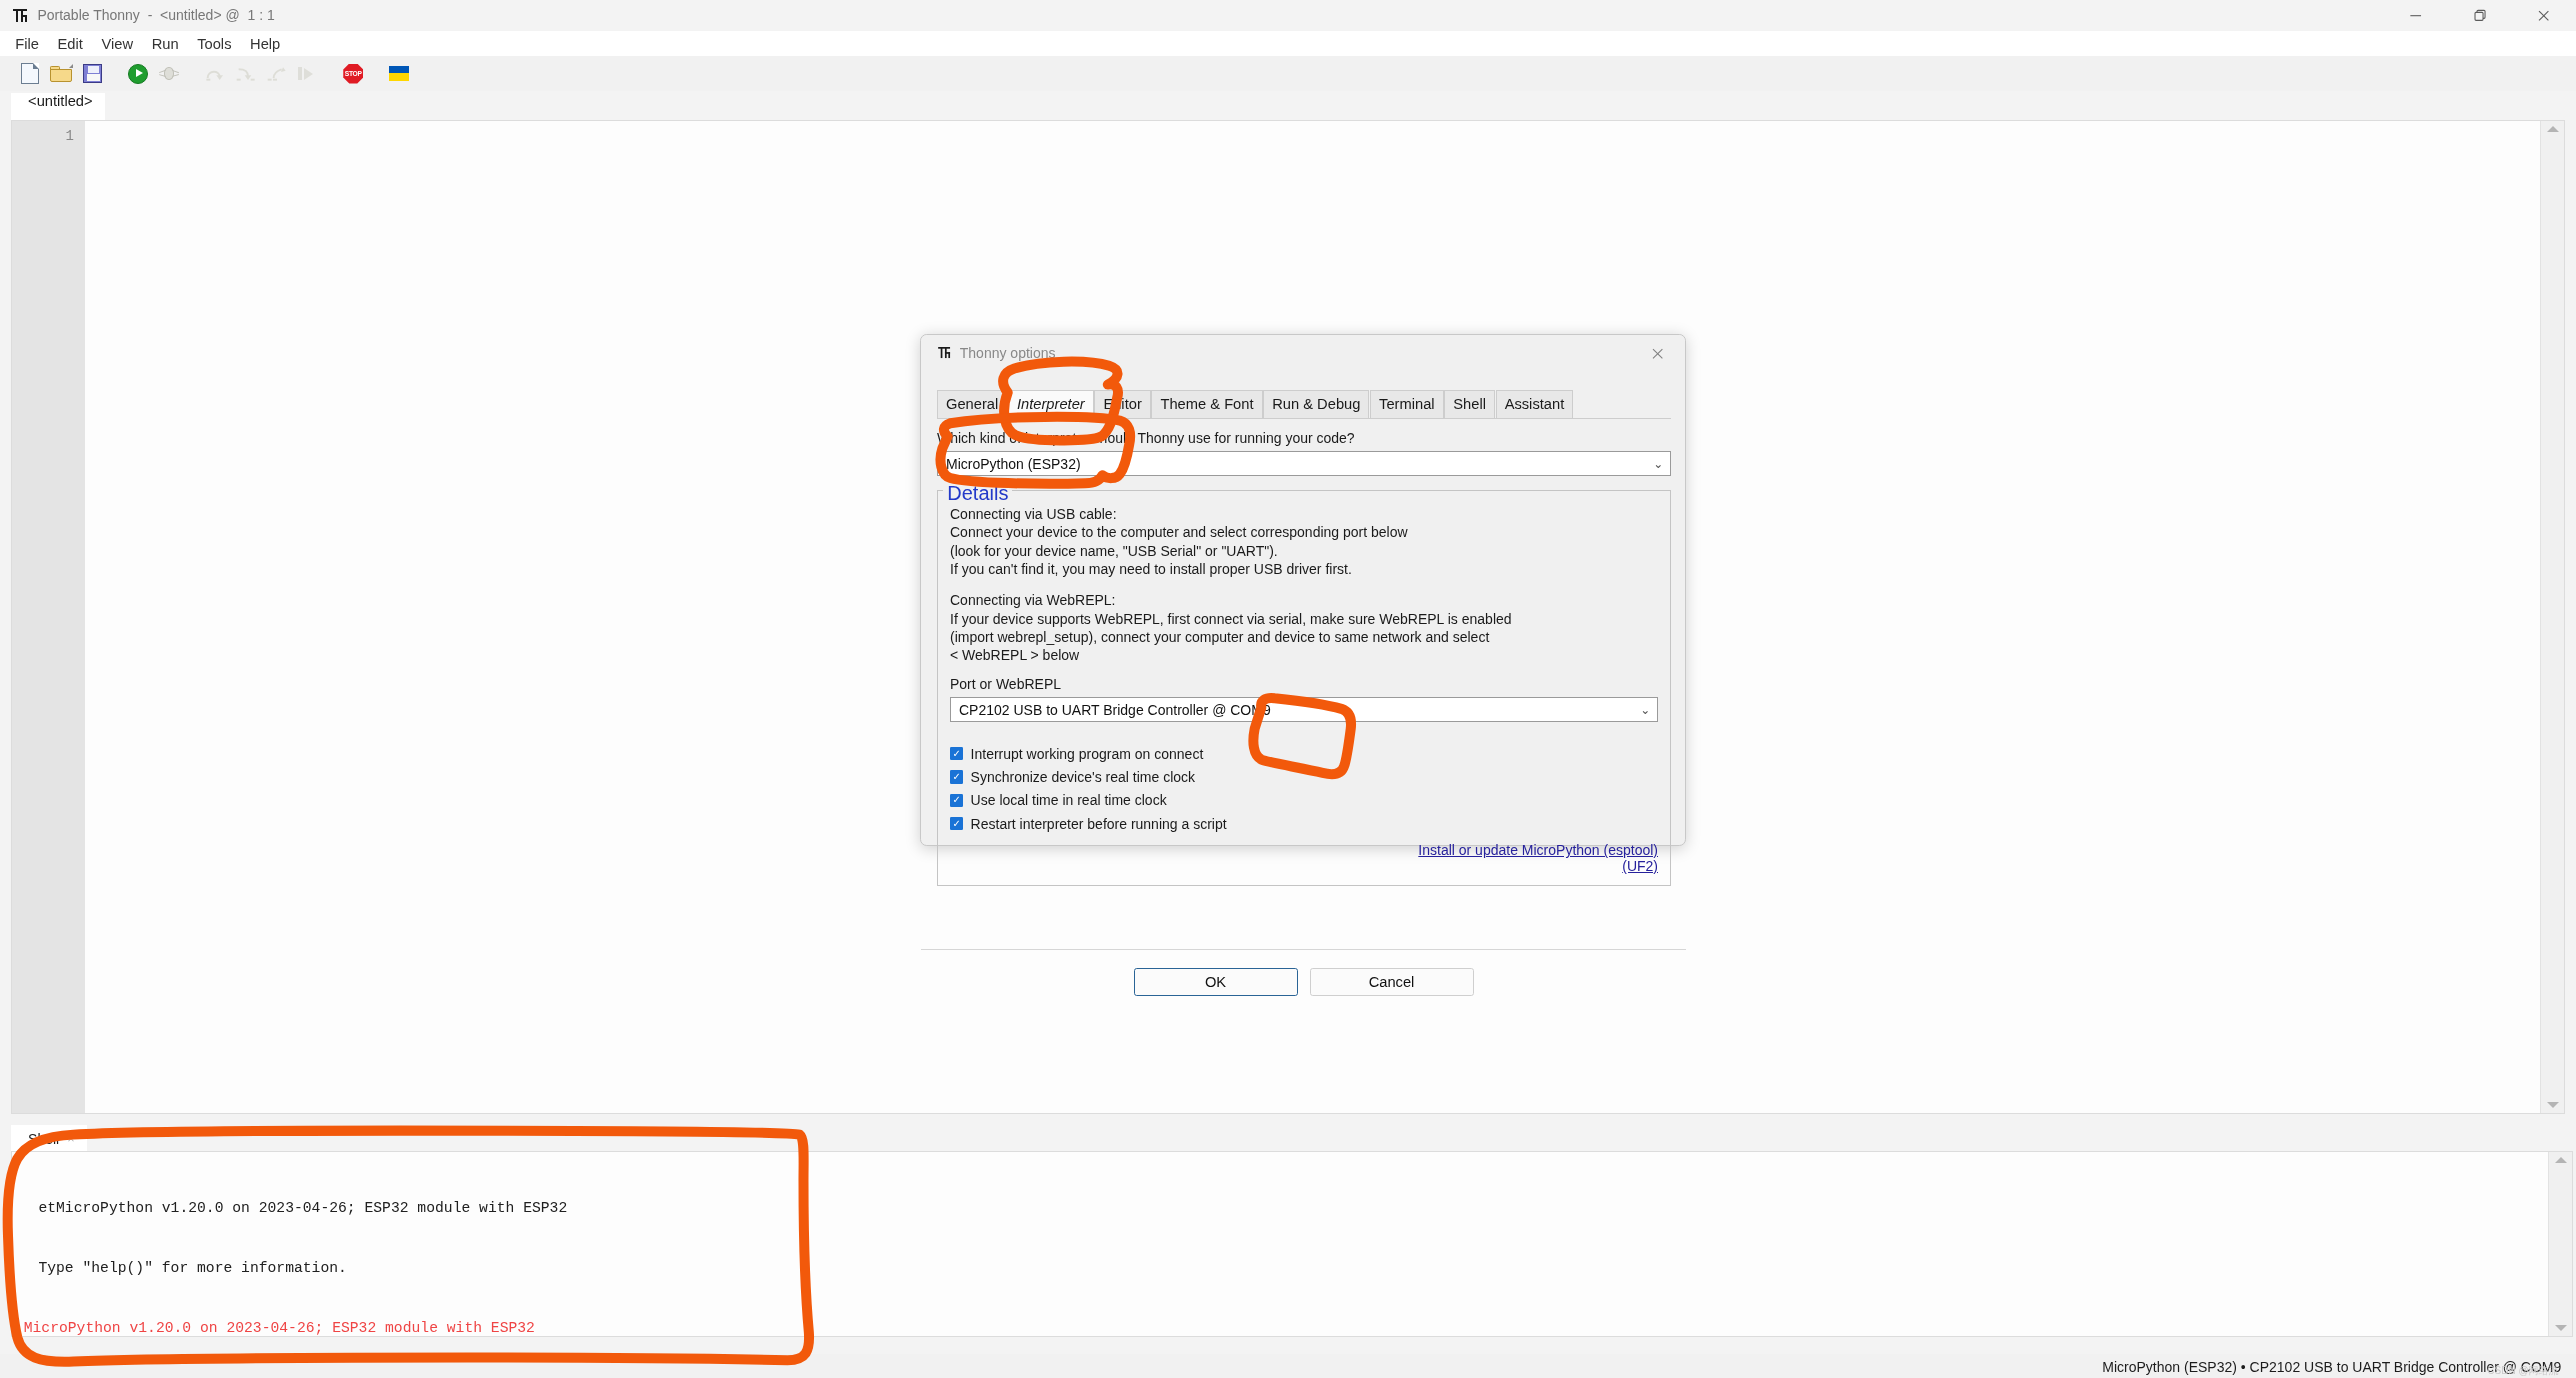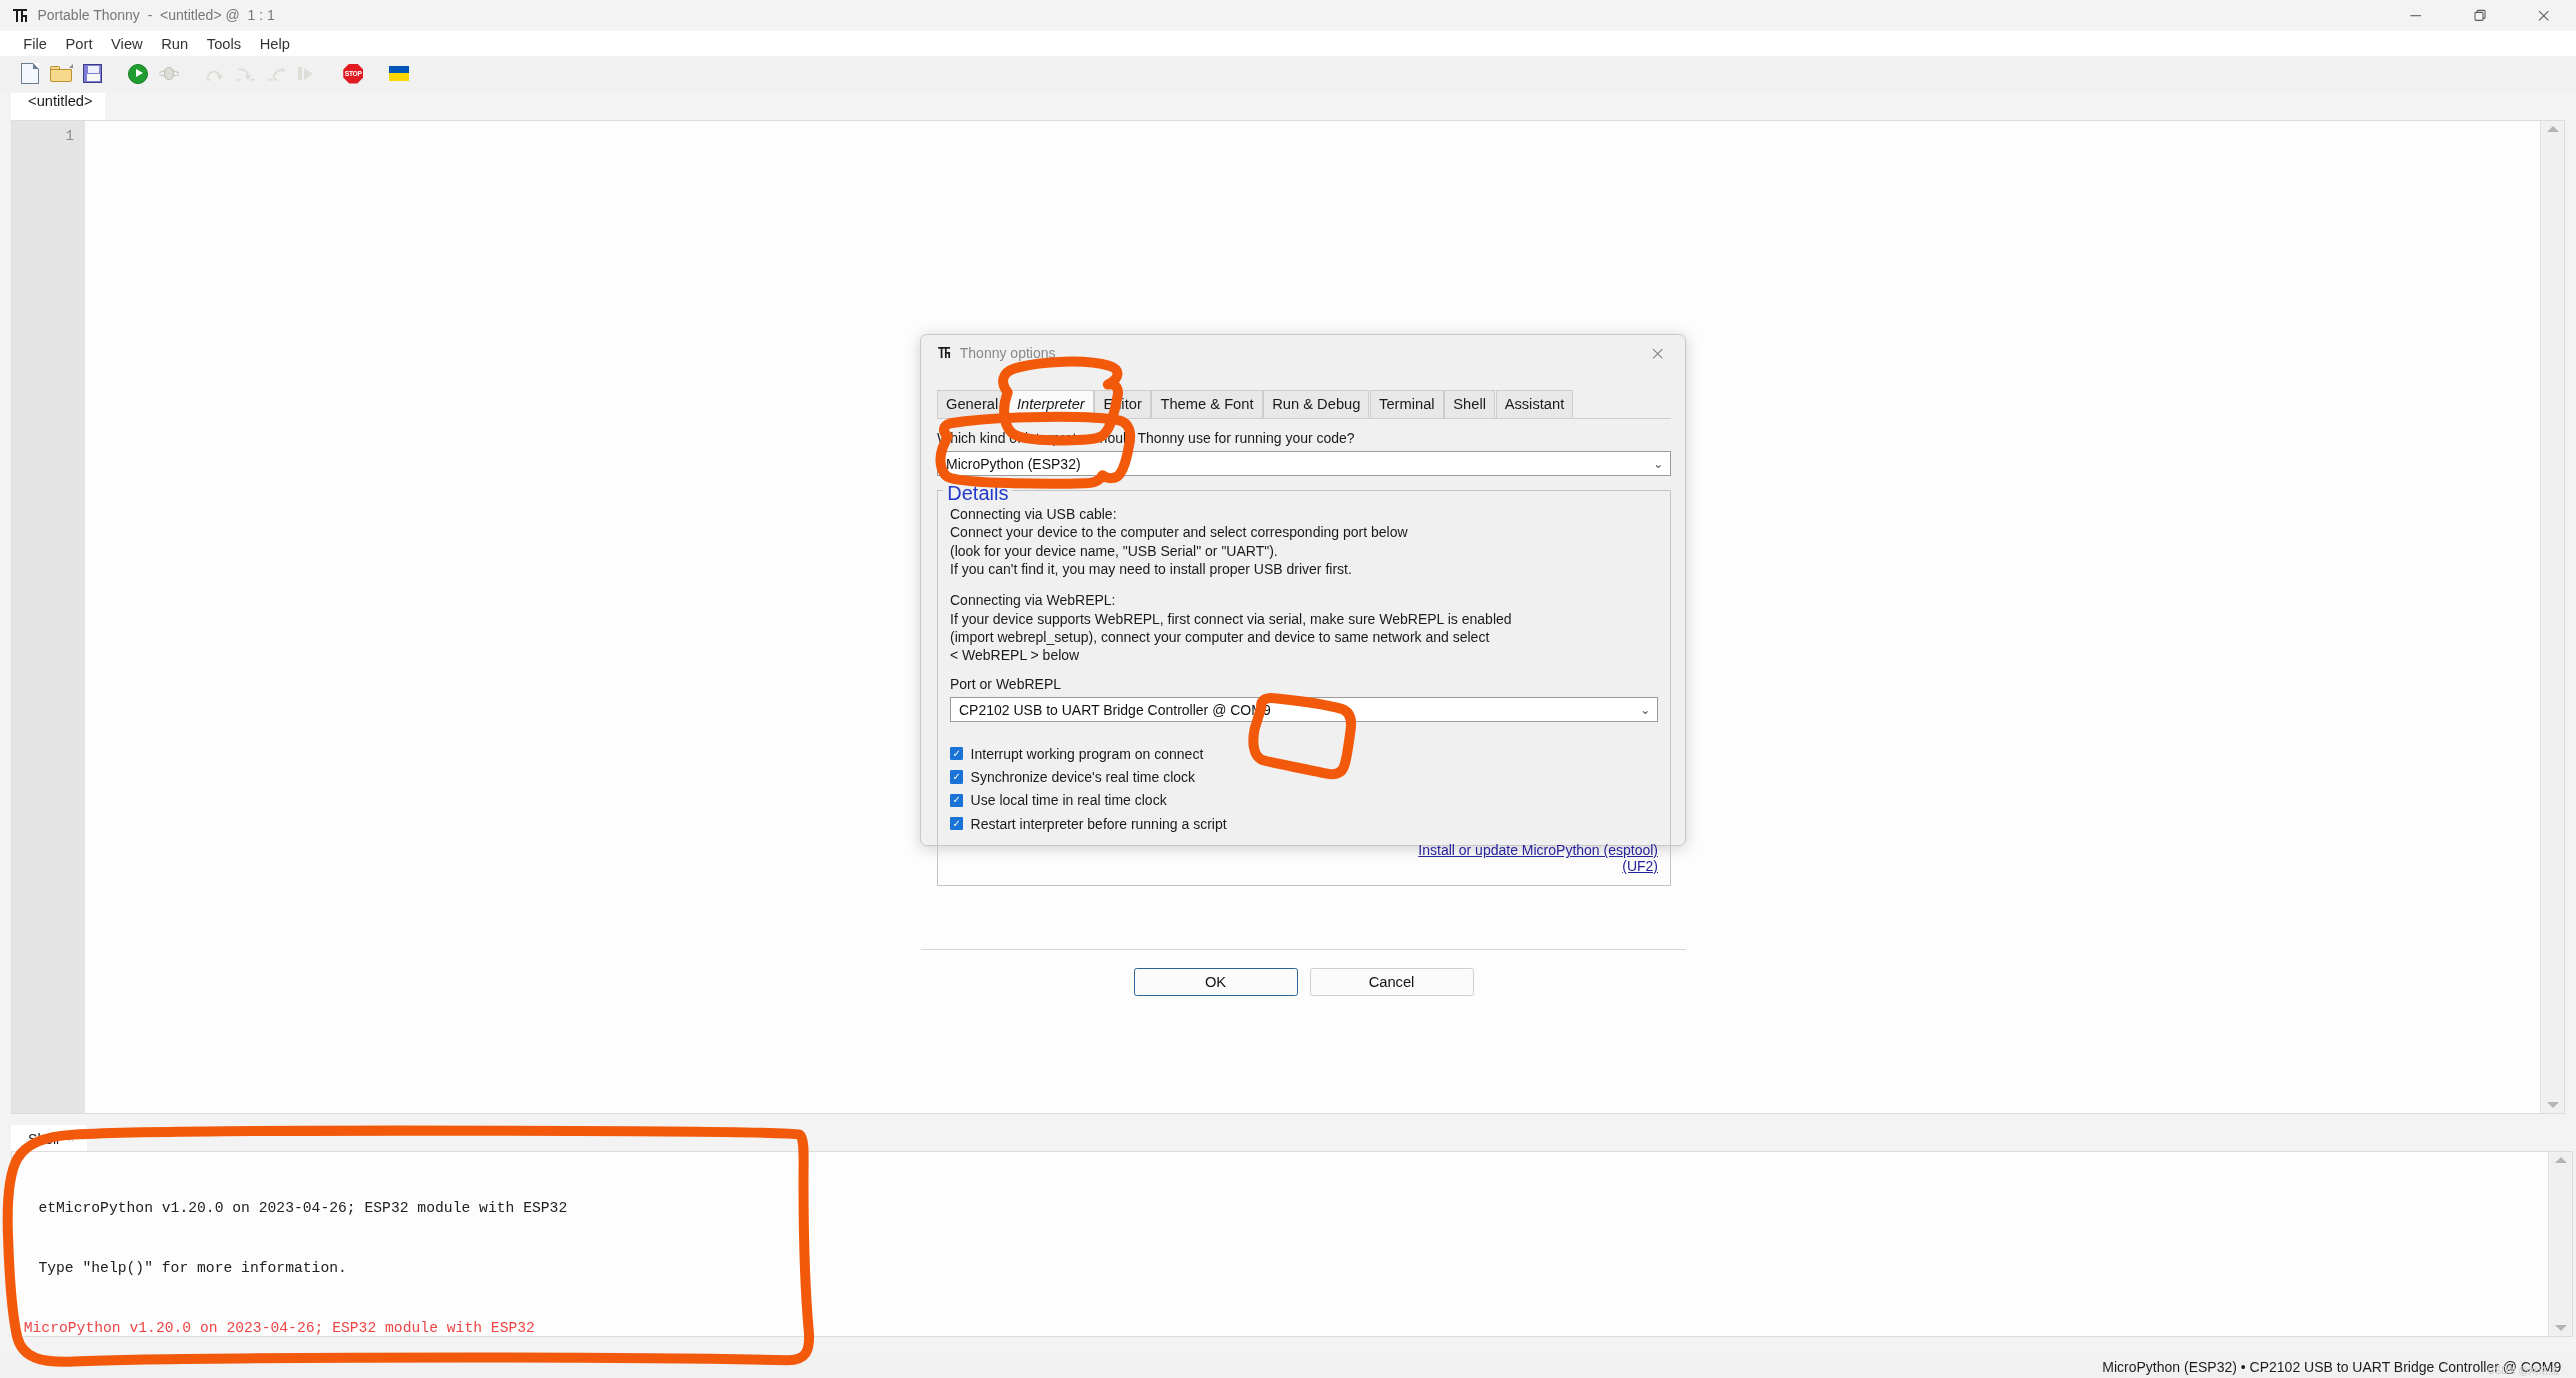--- a/index.html
+++ b/index.html
@@ -44,21 +44,21 @@
   #win-controls { position: absolute; right: 0; top: 0; height: 31px; display: flex; }
   .win-btn {
     width: 64px; height: 31px; display: flex; align-items: center; justify-content: center;
     color: #5a5a5a;
   }
   .win-btn svg { display: block; }
 
   
   #menubar {
     position: absolute; left: 0; top: 31px; width: 2576px; height: 25px;
-    background: #ffffff; display: flex; align-items: center; padding-left: 14px;
+    background: #ffffff; display: flex; align-items: center; padding-left: 6px;
   }
   .menu-item {
     font-size: 14.7px; color: #333333; padding: 2px 9.3px; white-space: nowrap;
   }
 
   
   #toolbar {
     position: absolute; left: 0; top: 56px; width: 2576px; height: 35px;
     background: #f1f1f1; display: flex; align-items: center;
   }
@@ -283,21 +283,21 @@
         <svg width="17.4" height="17.4" viewBox="0 0 26 26">
           <line x1="6" y1="6" x2="20" y2="20" stroke="#5a5a5a" stroke-width="1.6"></line>
           <line x1="20" y1="6" x2="6" y2="20" stroke="#5a5a5a" stroke-width="1.6"></line>
         </svg>
       </div>
     </div>
   </div>
 
   <div id="menubar">
     <div class="menu-item">File</div>
-    <div class="menu-item">Port</div>
+    <div class="menu-item">Edit</div>
     <div class="menu-item">View</div>
     <div class="menu-item">Run</div>
     <div class="menu-item">Tools</div>
     <div class="menu-item">Help</div>
   </div>
 
   <div id="toolbar">
     <div class="tool gap-l">
       <span class="ic-doc"></span>
     </div>

